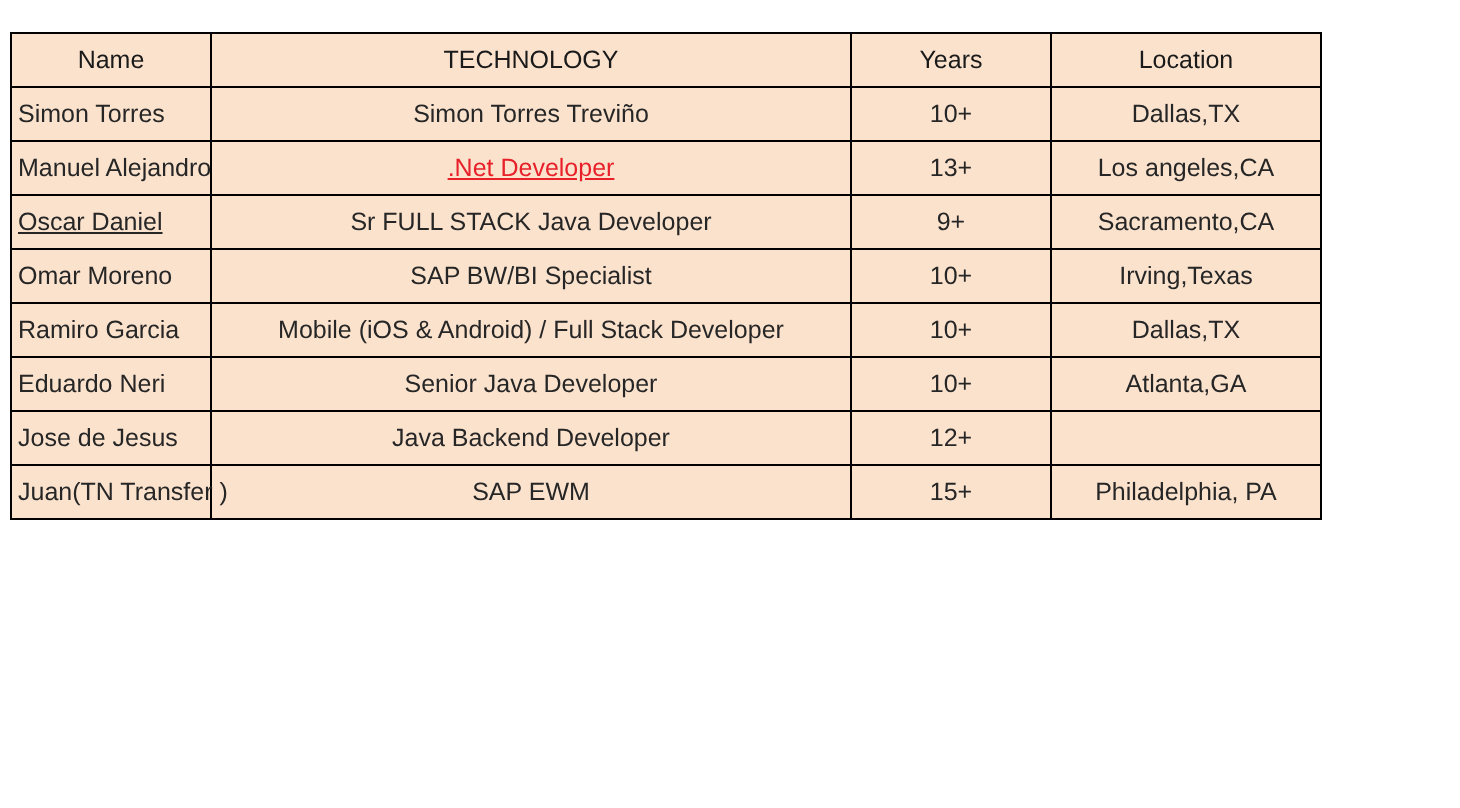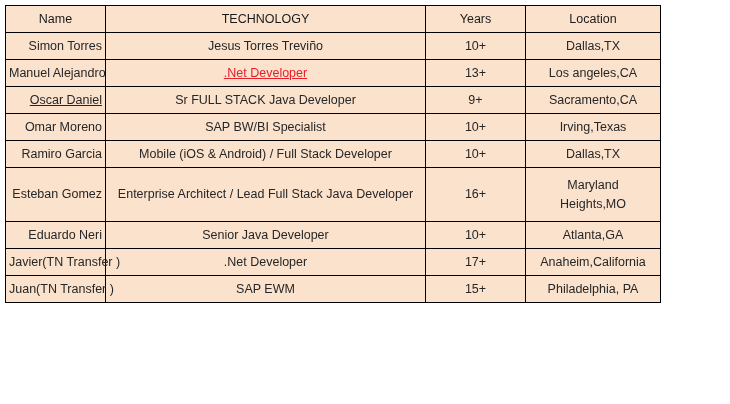--- a/index.html
+++ b/index.html
@@ -12,21 +12,21 @@
     width: 730px;
     height: 404px;
     font-family: "Liberation Sans", sans-serif;
     color: #262626;
     overflow: hidden;
   }
 
   #sheet {
     position: absolute;
     left: 5px;
-    top: 5px;
+    top: 16px;
     width: 528px;
   }
 
   table.grid {
     border-collapse: collapse;
     table-layout: fixed;
     width: 655px;
   }
 
   table.grid td, table.grid th {
@@ -62,21 +62,21 @@
 
   
   td.name {
     text-align: center;
     position: relative;
     padding: 0;
   }
   td.name .nm {
     display: block;
     width: 100%;
-    text-align: right;
+    text-align: left;
   }
   
   td.name.spill { text-align: right; }
   td.name.spill .nm {
     display: inline-block;
     width: auto;
     white-space: nowrap;
     position: relative;
     text-align: right;
     padding-right: 3px;
@@ -112,21 +112,21 @@
         <th>TECHNOLOGY</th>
         <th>Years</th>
         <th>Location</th>
       </tr>
     </thead>
     <tbody id="tbody">
         <tr>
           <td class="name">
             <span class="nm">Simon Torres</span>
           </td>
-          <td class="tech"><span>Jesus Torres Treviño</span></td>
+          <td class="tech"><span>Simon Torres Treviño</span></td>
           <td class="years"><span>10+</span></td>
           <td class="loc"><span>Dallas,TX</span></td>
         </tr>
         <tr>
           <td class="name spill"><span class="nm">Manuel Alejandro</span></td>
           <td class="tech"><span class="link">.Net Developer</span></td>
           <td class="years"><span>13+</span></td>
           <td class="loc"><span>Los angeles,CA</span></td>
         </tr>
         <tr>
@@ -146,44 +146,35 @@
           <td class="loc"><span>Irving,Texas</span></td>
         </tr>
         <tr>
           <td class="name">
             <span class="nm">Ramiro Garcia</span>
           </td>
           <td class="tech"><span>Mobile (iOS &amp; Android) / Full Stack Developer</span></td>
           <td class="years"><span>10+</span></td>
           <td class="loc"><span>Dallas,TX</span></td>
         </tr>
-        <tr class="tall">
-          <td class="name">
-            <span class="nm">Esteban Gomez</span>
-          </td>
-          <td class="tech"><span>Enterprise Architect / Lead Full Stack Java Developer</span></td>
-          <td class="years"><span>16+</span></td>
-          <td class="loc">
-            <span class="two">Maryland</span>
-            <span class="two">Heights,MO</span>
-          </td>
-        </tr>
         <tr>
           <td class="name">
             <span class="nm">Eduardo Neri</span>
           </td>
           <td class="tech"><span>Senior Java Developer</span></td>
           <td class="years"><span>10+</span></td>
           <td class="loc"><span>Atlanta,GA</span></td>
         </tr>
         <tr>
-          <td class="name spill"><span class="nm">Javier(TN Transfer )</span></td>
-          <td class="tech"><span>.Net Developer</span></td>
-          <td class="years"><span>17+</span></td>
-          <td class="loc"><span>Anaheim,California</span></td>
+          <td class="name">
+            <span class="nm">Jose de Jesus</span>
+          </td>
+          <td class="tech"><span>Java Backend Developer</span></td>
+          <td class="years"><span>12+</span></td>
+          <td class="loc"><span></span></td>
         </tr>
         <tr>
           <td class="name spill"><span class="nm">Juan(TN Transfer )</span></td>
           <td class="tech"><span>SAP EWM</span></td>
           <td class="years"><span>15+</span></td>
           <td class="loc"><span>Philadelphia, PA</span></td>
         </tr>
       </tbody>
   </table>
 </div>

